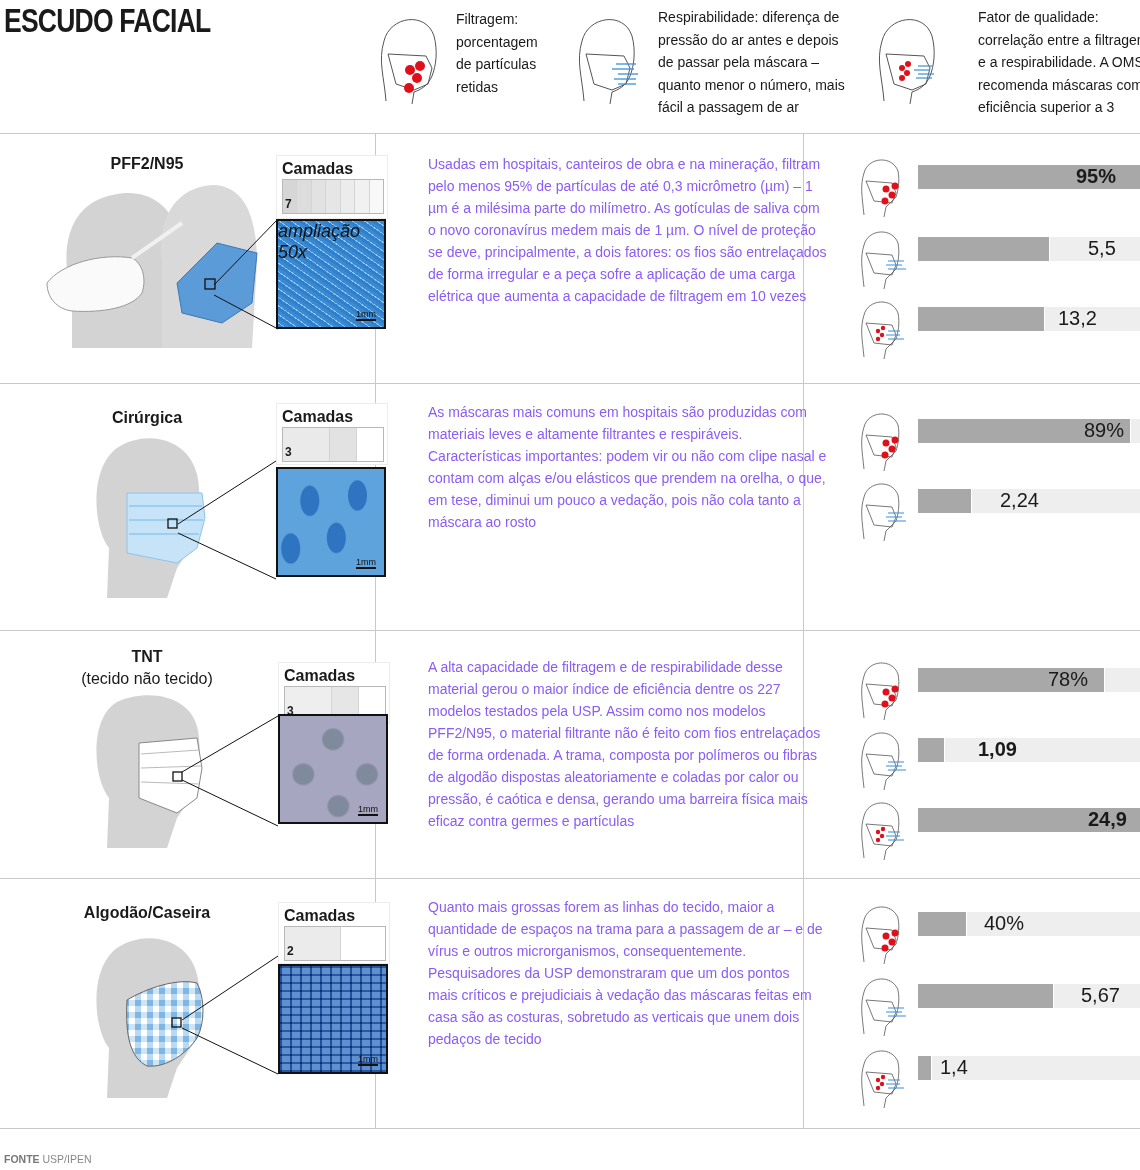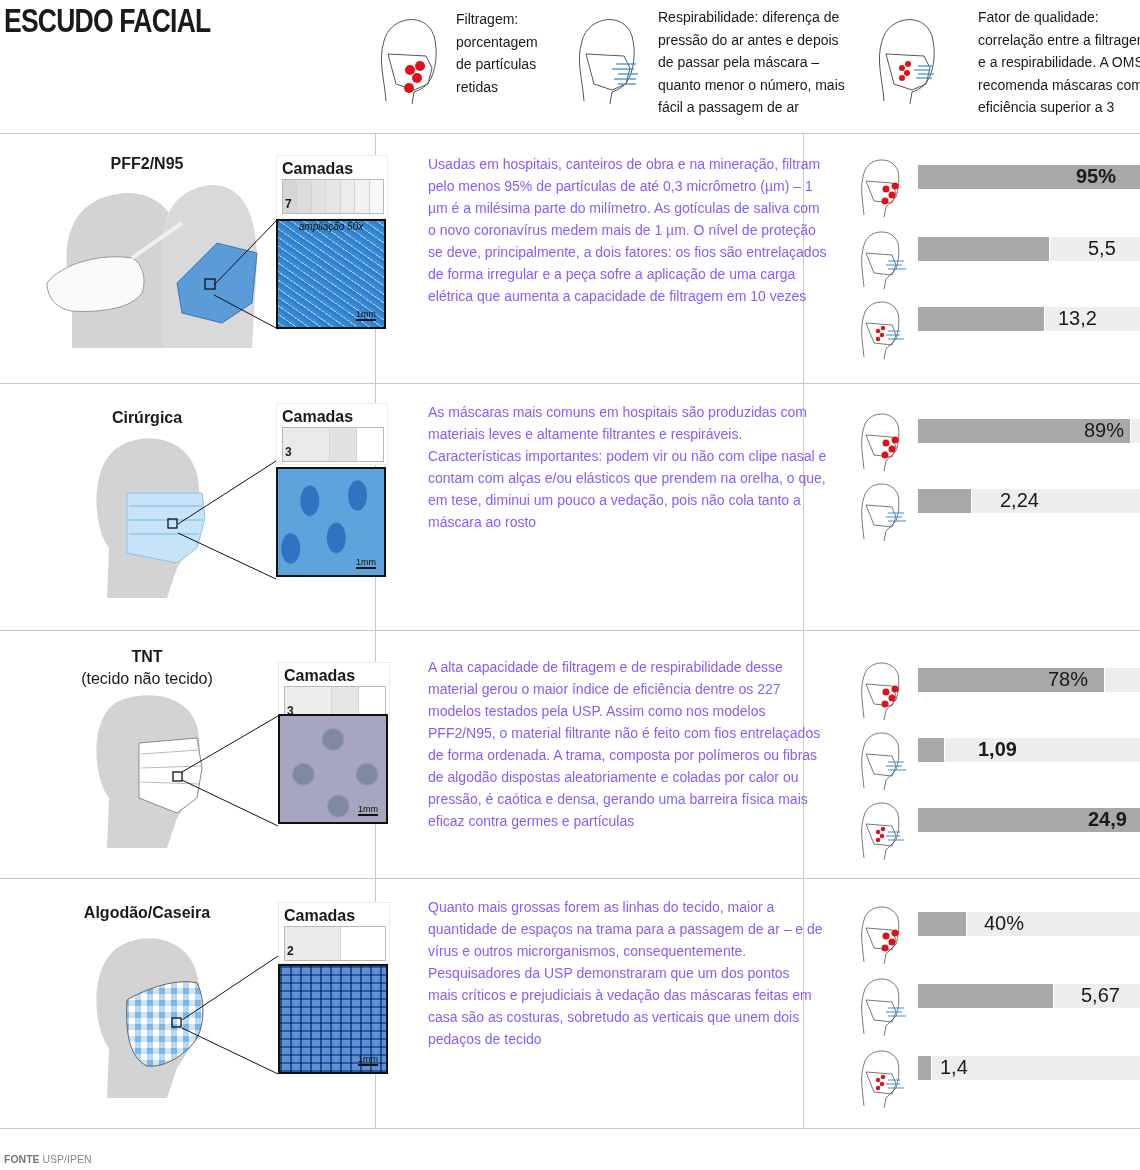--- a/index.html
+++ b/index.html
@@ -22,21 +22,21 @@
   .row { position: absolute; left: 0; width: 1016px; margin-left: 32px; }
   .mask-title { position: absolute; text-align: center; font-weight: 700; font-size: 16px; line-height: 22px; }
   .mask-title .sub { font-weight: 400; display: block; }
   .layers-box { position: absolute; width: 112px; background: #fff; border: 1px solid #ececec; }
   .layers-label { position: absolute; left: 5px; top: 4px; font-size: 16px; font-weight: 700; }
   .layers-bar { position: absolute; left: 5px; top: 23px; width: 102px; height: 35px; border: 1px solid #b8b8b8; display: flex; }
   .layers-bar div { flex: 1; border-right: 1px solid #d4d4d4; }
   .layers-bar div:last-child { border-right: none; }
   .layers-count { position: absolute; left: 8px; top: 41px; font-size: 12px; font-weight: 700; }
   .micro { position: absolute; width: 110px; height: 110px; border: 2px solid #111; overflow: hidden; }
-  .micro .caption { position: absolute; left: 0; top: 0; width: 100%; text-align: center; font-style: italic; font-size: 10px; color: #111; }
+  .micro .caption { position: absolute; left: 0; top: 0; width: 100%; font-style: italic; font-size: 18px; color: #111; }
   .scale { position: absolute; right: 8px; bottom: 6px; font-size: 9px; color: #111; border-bottom: 2px solid #111; line-height: 10px; }
   .desc { position: absolute; left: 396px; width: 400px; font-size: 14px; line-height: 22px; color: #8b5cf6; }
   .metric { position: absolute; left: 826px; width: 310px; height: 66px; }
   .metric .bar { position: absolute; left: 60px; top: 14px; width: 240px; height: 24px; display: flex; }
   .seg { height: 100%; margin-right: 1px; background: #eeeeee; }
   .seg.on { background: #a8a8a8; }
   .metric .val { position: absolute; top: 12px; font-size: 20px; line-height: 26px; color: #1a1a1a; }
   .metric .val.bold { font-weight: 700; }
   .footer { position: absolute; left: 4px; top: 1153px; font-size: 10.5px; color: #888; }
   .footer b { font-weight: 700; color: #777; }

